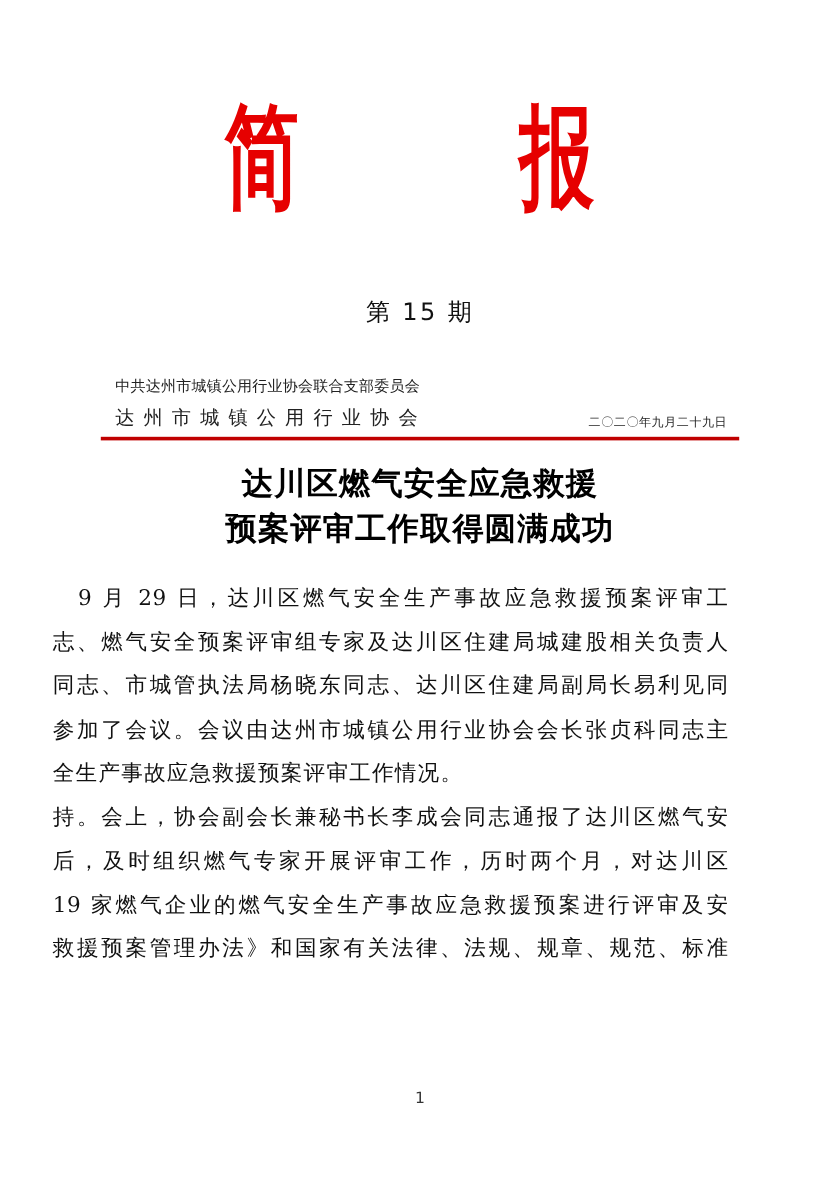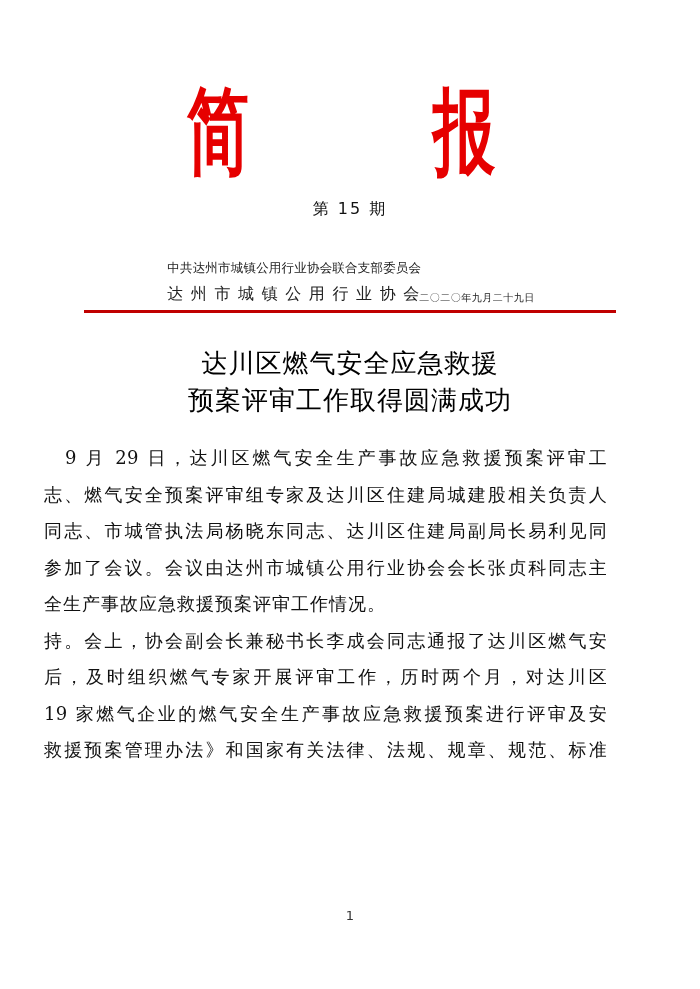--- a/index.html
+++ b/index.html
@@ -30,32 +30,32 @@
     font-size: 94px;
     line-height: 1;
     font-weight: bold;
     color: #e60000;
     transform: scaleX(0.66);
     transform-origin: center;
     white-space: nowrap;
   }
   
   .issue {
-    margin-top: 21px;
+    margin-top: 69px;
     text-align: center;
-    font-size: 16px;
+    font-size: 20px;
     letter-spacing: 2px;
     color: #111;
     font-family: "DejaVu Sans", "Liberation Sans", sans-serif;
   }
   
   .masthead {
     margin: 40px 94px 0 96px;
     display: flex;
-    justify-content: center;
+    justify-content: space-between;
     align-items: flex-end;
   }
   .org-block {
     width: 252px;
   }
   .org-line1 {
     font-size: 12.5px;
     letter-spacing: 0.2px;
     white-space: nowrap;
     color: #222;
@@ -73,23 +73,23 @@
     color: #222;
     white-space: nowrap;
   }
   .red-rule {
     margin: 5px 84px 0 84px;
     height: 3px;
     background: #c00000;
   }
   
   .doc-title {
-    margin-top: 32px;
+    margin-top: 19px;
     text-align: center;
-    font-weight: normal;
+    font-weight: bold;
     color: #000;
     font-size: 26px;
     line-height: 37px;
     letter-spacing: 1px;
   }
   
   .body-text {
     margin: 21px 93px 0 44px;
     font-size: 18px;
     color: #111;

